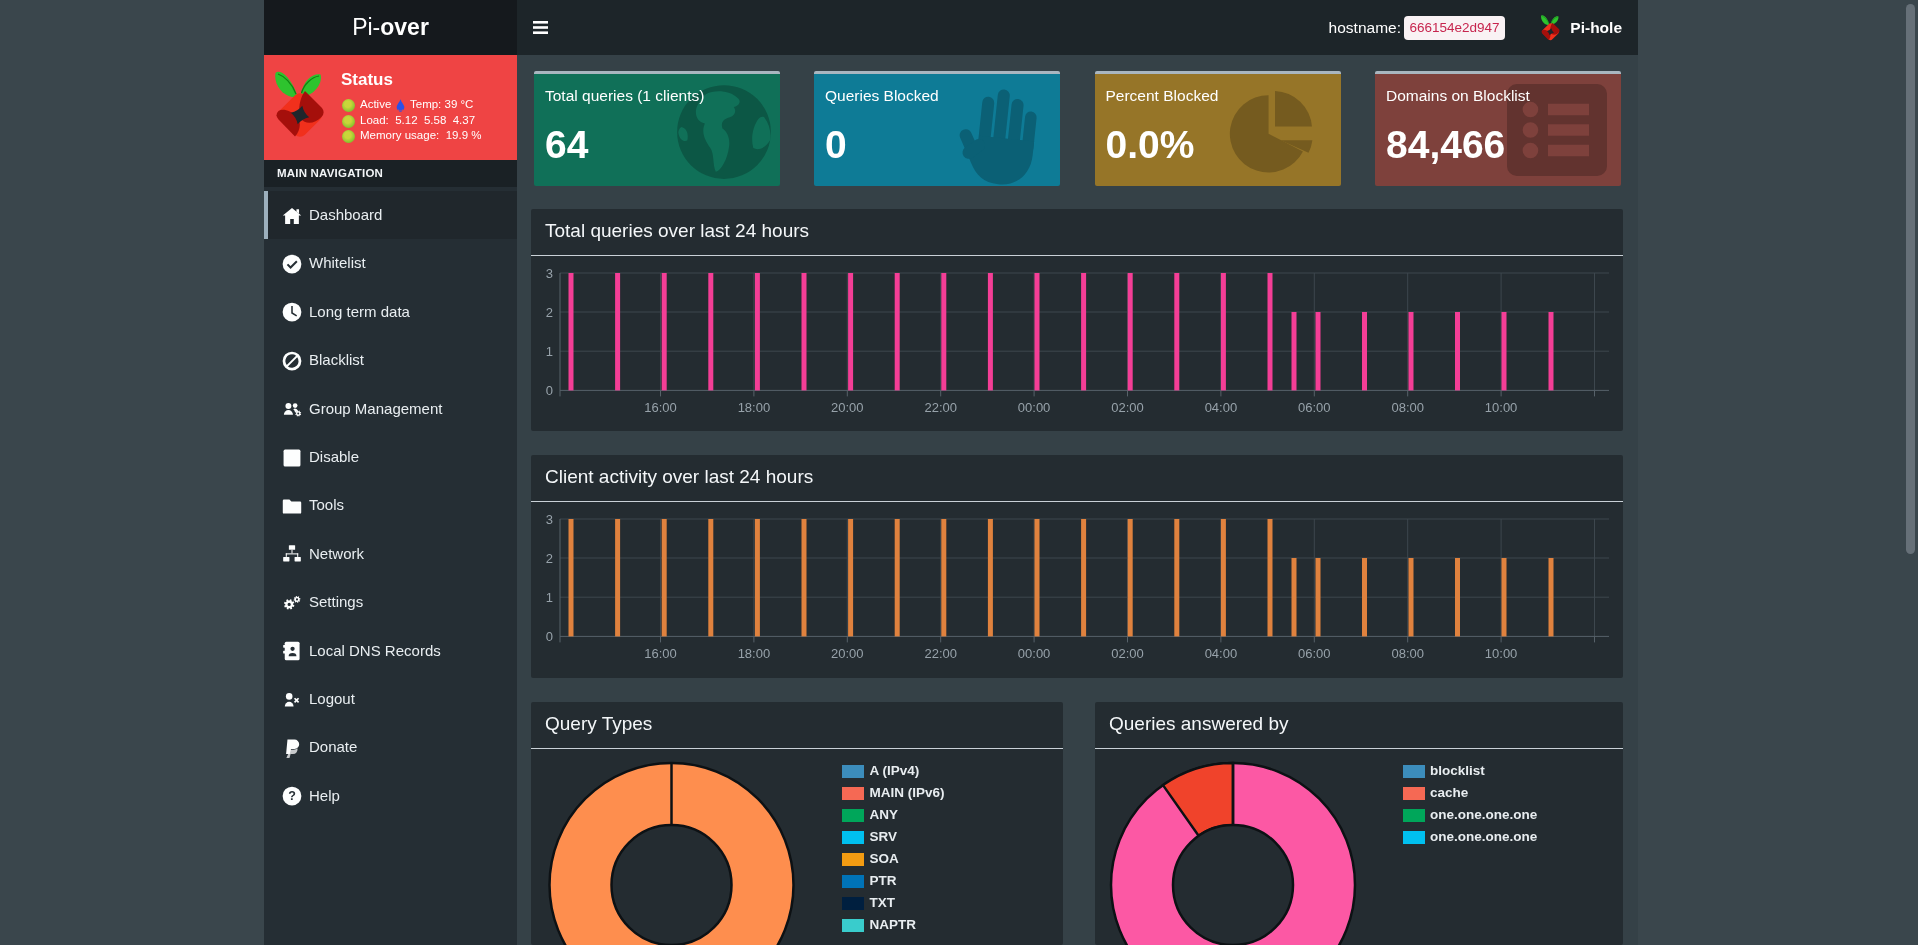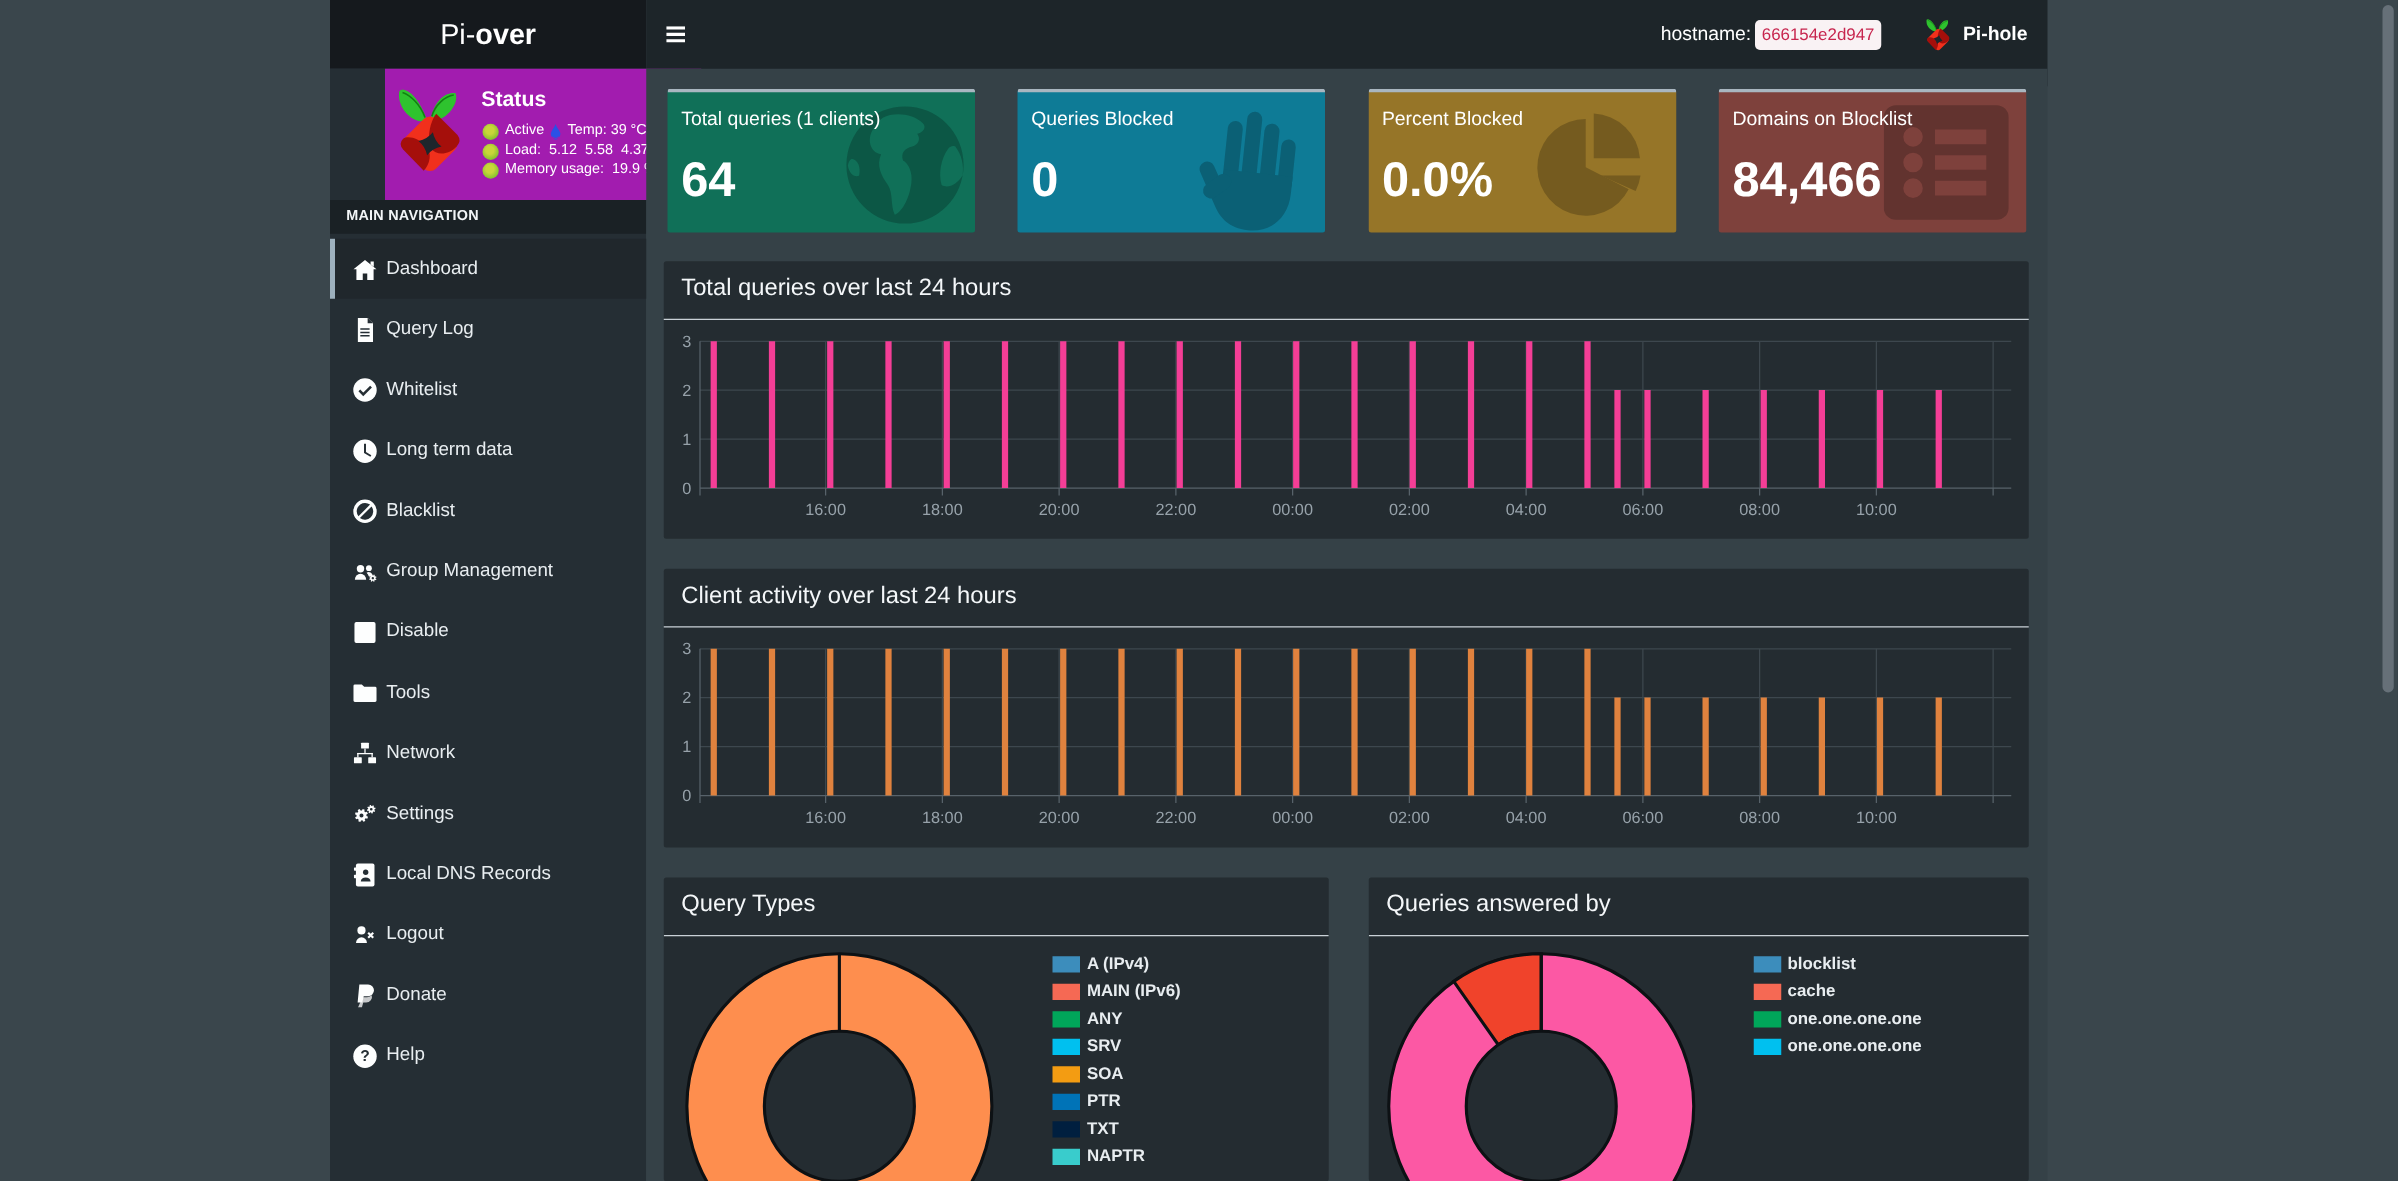--- a/index.html
+++ b/index.html
@@ -4,21 +4,21 @@
 <style>
 * { box-sizing:border-box; margin:0; padding:0; }
 html,body { width:1918px; height:945px; overflow:hidden; }
 body { background:#3a464c; font-family:"Liberation Sans", sans-serif; position:relative; }
 #app { position:absolute; left:264px; top:0; width:1374px; height:945px; }
 #logo { position:absolute; left:0; top:0; width:253px; height:55px; background:#15191d; color:#fff; text-align:center; line-height:55px; font-size:23px; }
 #logo b { font-weight:bold; }
 #navbar { position:absolute; left:253px; top:0; width:1121px; height:69px; background:#1d2529; }
 #sidebar { position:absolute; left:0; top:55px; width:253px; height:890px; background:#252e34; }
 #content { position:absolute; left:253px; top:55px; width:1121px; height:890px; background:#354147; }
-#userpanel { position:absolute; left:0; top:0; width:253px; height:105px; background:#a21caf;margin-left:44px; }
+#userpanel { position:absolute; left:0; top:0; width:253px; height:105px; background:#ef4444; }
 #navheader { position:absolute; left:0; top:105px; width:253px; height:27px; background:#1a2125; color:#f2f5f7; font-size:11.5px; font-weight:bold; line-height:26px; padding-left:13px; letter-spacing:0.2px; }
 #menu { position:absolute; left:0; top:136px; width:286px; }
 .mi { position:relative; height:48.4px; color:#e9eef1; font-size:15px; }
 .mi .txt { position:absolute; left:45px; top:0; line-height:48.4px; }
 .mi .ico { position:absolute; left:18px; top:14.7px; width:20px; height:20px; }
 .mi.active { background:#20272c; border-left:4px solid #9db0bd; }
 .mi.active .txt { left:41px; }
 .mi.active .ico { left:14px; }
 .mi .chev { position:absolute; right:9px; top:19px; width:12px; height:12px; }
 .sb { position:absolute; top:16px; height:115px; width:246px; border-top:3px solid #a9b6c0; border-radius:2px; color:#fff; overflow:hidden; }
@@ -96,27 +96,20 @@
           <span style="position:absolute;left:18px;font-size:11.5px;color:#fff;">Memory usage:&nbsp; 19.9 %</span>
         </div>
   </div>
   <div id="navheader">MAIN NAVIGATION</div>
   <div id="menu">
         <div class="mi active">
           <svg class="ico" viewBox="0 0 512 512">
             <path fill="#fdfefe" d="M256 50 L20 240 h60 v220 h130 V330 h92 v130 h130 V240 h60 Z M370 80 h66 v110 l-66 -52 Z"></path>
           </svg>
           <span class="txt">Dashboard</span>
-        </div>
-<div class="mi">
-          <svg class="ico" viewBox="0 0 512 512">
-            <path fill="#fdfefe" d="M110 10 h200 l110 110 v382 h-310 z"></path>
-            <path fill="#252e34" d="M310 10 l110 110 h-110 z M160 220 h190 v30 h-190 z M160 290 h190 v30 h-190 z M160 360 h190 v30 h-190 z"></path>
-          </svg>
-          <span class="txt">Query Log</span>
         </div>
 <div class="mi">
           <svg class="ico" viewBox="0 0 512 512">
             <circle cx="256" cy="256" r="240" fill="#fdfefe"></circle>
             <path fill="none" stroke="#252e34" stroke-width="52" d="M140 265 l80 80 L380 185"></path>
           </svg>
           <span class="txt">Whitelist</span>
         </div>
 <div class="mi">
           <svg class="ico" viewBox="0 0 512 512">

